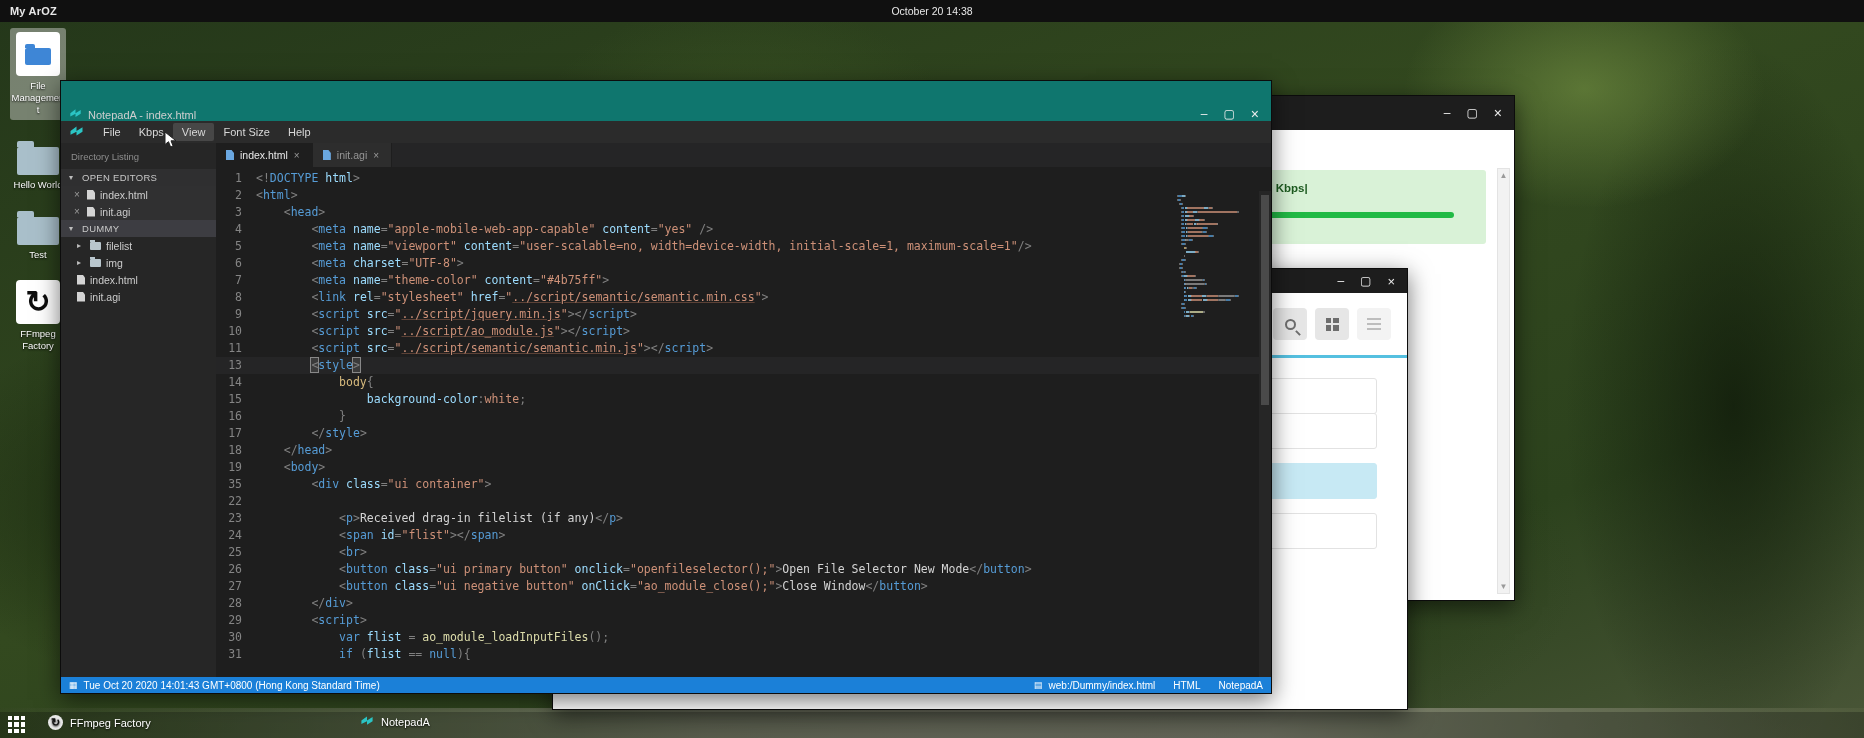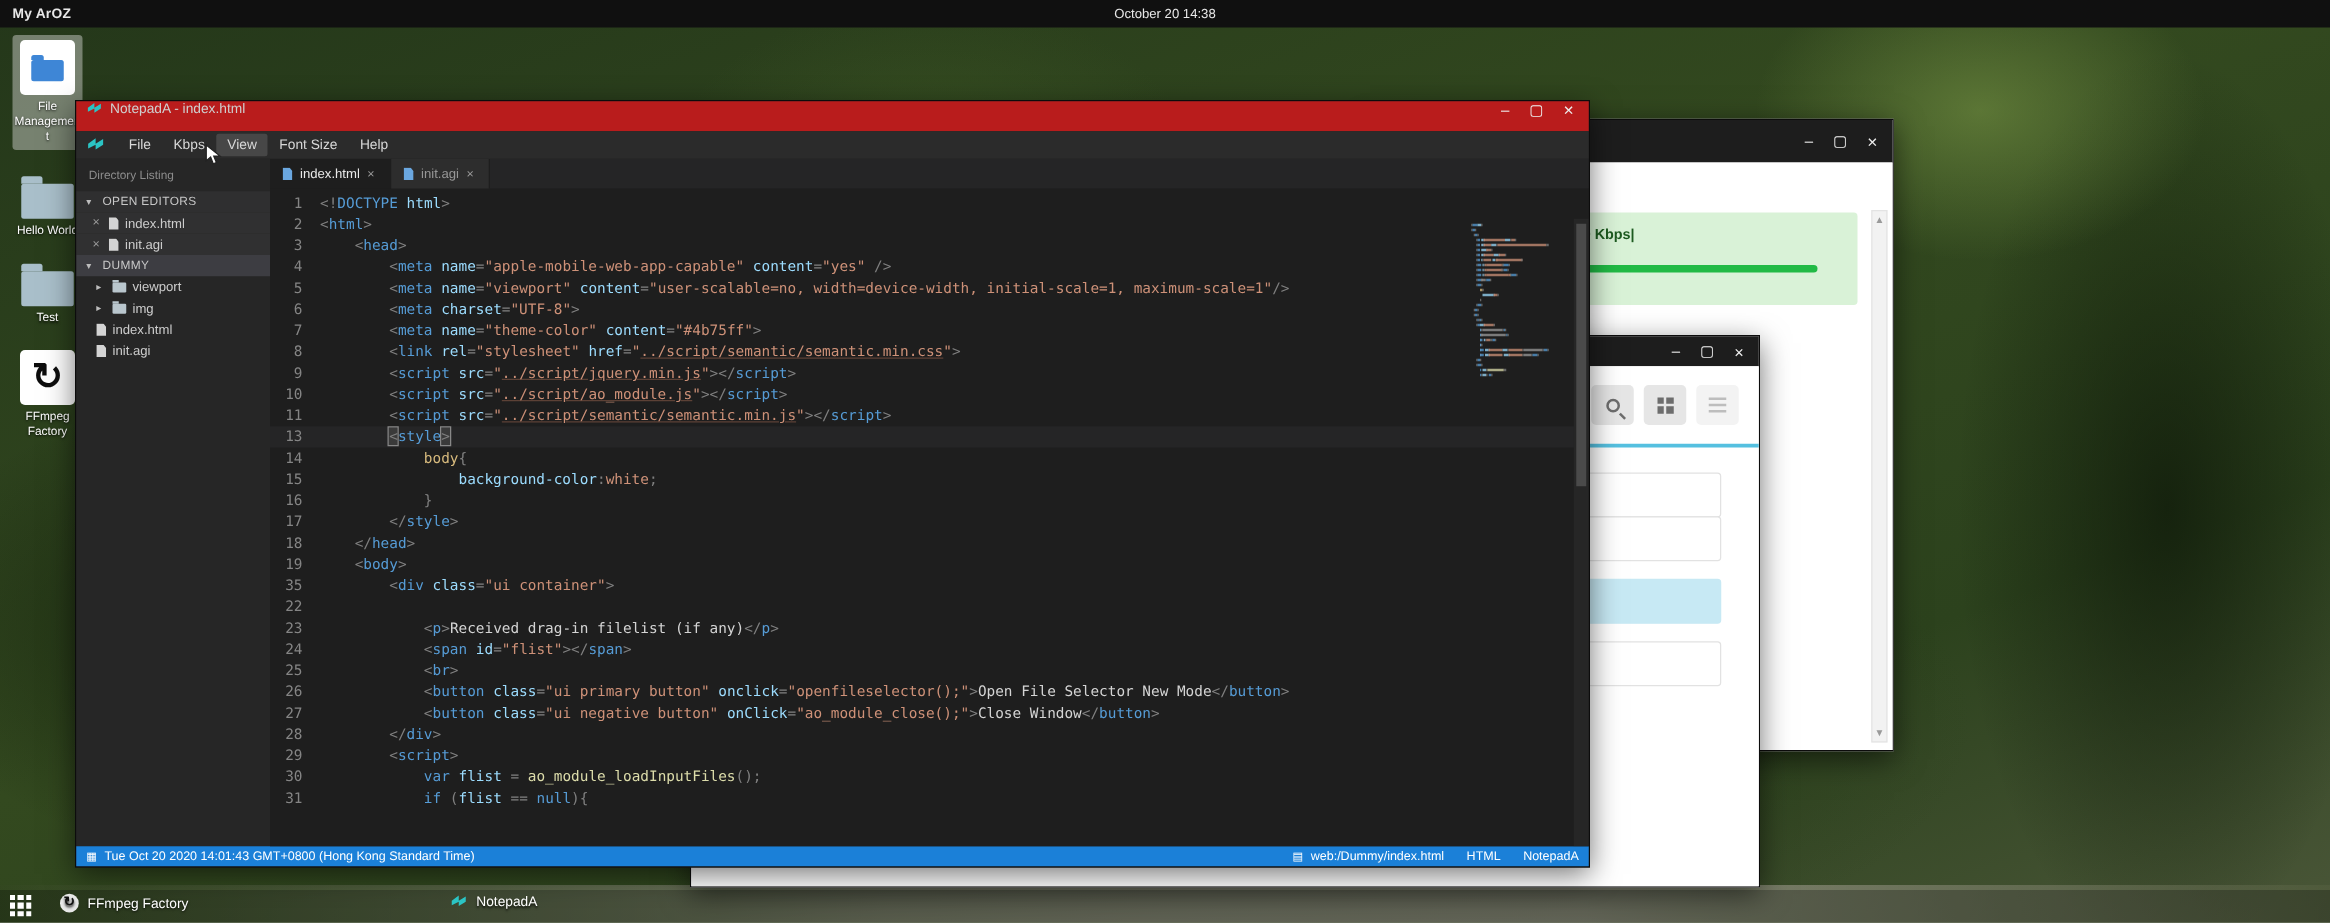--- a/index.html
+++ b/index.html
@@ -72,21 +72,21 @@
   .list-glyph span{ height:2px; background:#bdbdbd; }
   .fm-divider{ height:3px; background:#55c0e0; }
   .fm-list{ padding:20px 30px; }
   .fm-row{ height:36px; background:#fff; border:1px solid #e2e2e2; border-radius:3px; }
   .fm-row + .fm-row{ margin-top:-1px; }
   .fm-row.gap{ margin-top:14px; }
   .fm-row.selected{ background:#c7e9f4; border-color:#c7e9f4; }
 
   
   #notepad-win{ left:60px; top:80px; width:1212px; height:614px; z-index:30; background:#1e1e1e; display:flex; flex-direction:column; }
-  .np-titlebar{ height:24px; background:#b91c1c; display:flex; align-items:flex-start; color:#cfcfcf; font-size:11px; flex:none; }
+  .np-titlebar{ height:40px; background:#0f766e; display:flex; align-items:flex-end; color:#cfcfcf; font-size:11px; flex:none; }
   .np-titlebar .app-logo{ margin:0 6px 0 8px; }
   .np-menubar{ height:22px; background:#2b2b2b; display:flex; align-items:center; color:#d8d8d8; font-size:11px; position:relative; flex:none; }
   .np-menubar .app-logo{ margin:0 10px 0 8px; }
   .menu-item{ padding:3px 9px; border-radius:2px; }
   .menu-item.hover{ background:#474747; }
   .np-body{ flex:1; display:flex; min-height:0; }
 
   
   .np-sidebar{ width:155px; background:#262626; color:#cccccc; font-size:10.5px; flex:none; overflow:hidden; }
   .sb-heading{ color:#8d8d8d; font-size:9.5px; padding:8px 10px 7px; }
@@ -281,21 +281,21 @@
             <span class="file-ico"></span>
             <span>init.agi</span>
           </div>
           <div class="sb-row header selected">
             <span class="caret">▾</span>
             <span>DUMMY</span>
           </div>
           <div class="sb-row tree-item">
             <span class="caret">▸</span>
             <span class="mini-folder"></span>
-            <span>viewport</span>
+            <span>filelist</span>
           </div>
           <div class="sb-row tree-item">
             <span class="caret">▸</span>
             <span class="mini-folder"></span>
             <span>img</span>
           </div>
           <div class="sb-row tree-item">
             <span class="file-ico"></span>
             <span>index.html</span>
           </div>

